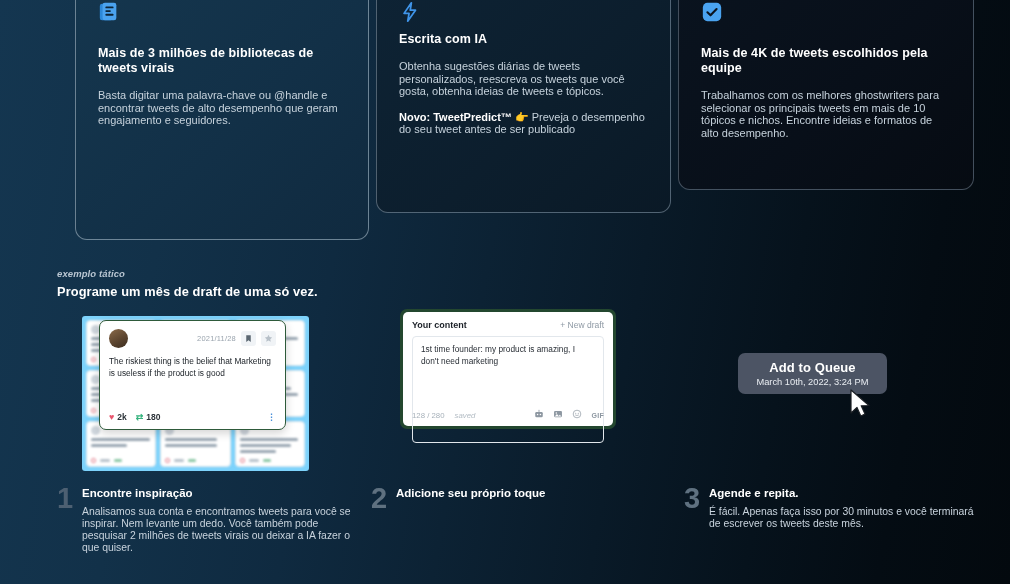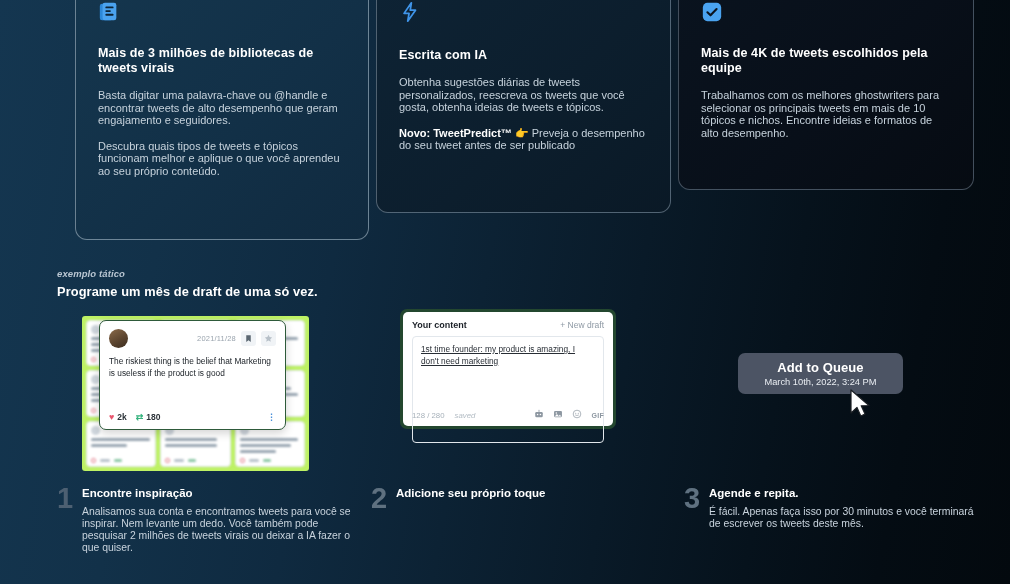--- a/index.html
+++ b/index.html
@@ -67,21 +67,21 @@
   .fcard.c3 .ic { margin-top: 78px; }
 
   .fcard h3 {
     margin-top: 23px;
     font-size: 12.5px;
     line-height: 15px;
     font-weight: bold;
     color: #ffffff;
     letter-spacing: 0.1px;
   }
-  .fcard.c2 h3 { margin-top: 25px; }
+  .fcard.c2 h3 { margin-top: 9px; }
 
   .fcard p {
     margin-top: 13px;
     font-size: 11px;
     line-height: 12.5px;
     color: #c6d2dc;
   }
   .fcard p b { color: #ffffff; font-weight: bold; }
 
   
@@ -103,21 +103,21 @@
     letter-spacing: 0.1px;
   }
 
   
   .shot1 {
     position: absolute;
     left: 82px; top: 316px;
     width: 227px; height: 155px;
     border-radius: 3px;
     overflow: hidden;
-    background: #bef264;
+    background: #7dd3fc;
   }
   .bg-grid {
     position: absolute; inset: 0;
     display: grid;
     grid-template-columns: 1fr 1fr 1fr;
     grid-template-rows: 1fr 1fr 1fr;
     gap: 4px;
     padding: 4px;
     filter: blur(1.1px);
   }
@@ -205,37 +205,36 @@
   .comp-new { margin-left: auto; font-size: 8.5px; color: #8e99a4; }
   .comp-box {
     margin-top: 6px;
     height: 107px;
     border: 1px solid #e2e7ec;
     border-radius: 4px;
     padding: 7px 8px;
     font-size: 8.3px;
     line-height: 11.5px;
     color: #272d34;
-    text-decoration: underline;
   }
   .comp-box p + p { margin-top: 11px; }
   .comp-foot {
     position: absolute; left: 9px; right: 9px; bottom: 5px;
     display: flex; align-items: center;
   }
   .comp-count { font-size: 7.8px; color: #a7b1ba; }
   .comp-saved { font-size: 7.8px; font-style: italic; color: #b3bcc4; margin-left: 10px; }
   .comp-tools { margin-left: auto; display: flex; align-items: center; gap: 9px; color: #8d97a1; font-size: 9px; }
   .comp-tools .gif { font-size: 7px; font-weight: bold; letter-spacing: 0.3px; }
 
   
   .queue {
     position: absolute;
     left: 738px; top: 353px;
-    width: 165px; height: 41px;
+    width: 149px; height: 41px;
     background: #4c5464;
     border-radius: 7px;
     display: flex; flex-direction: column;
     align-items: center; justify-content: center;
   }
   .queue-title { font-size: 13px; font-weight: bold; color: #ffffff; letter-spacing: 0.1px; }
   .queue-sub { font-size: 9.3px; color: #e9edf2; margin-top: 2px; }
 
   .cursor { position: absolute; left: 849px; top: 389px; }
 
@@ -266,21 +265,20 @@
       <svg width="22" height="22" viewBox="0 0 24 24">
         <rect x="2" y="3" width="14" height="18" rx="2.5" fill="#2c88d8"></rect>
         <rect x="5" y="2" width="15" height="19" rx="2.5" fill="#4aa3f0"></rect>
         <rect x="8" y="6" width="9" height="2" rx="1" fill="#0d2436"></rect>
         <rect x="8" y="10" width="6" height="2" rx="1" fill="#0d2436"></rect>
         <rect x="8" y="14" width="9" height="2" rx="1" fill="#0d2436"></rect>
       </svg>
     </span>
     <h3>Mais de 3 milhões de bibliotecas de tweets virais</h3>
     <p>Basta digitar uma palavra-chave ou @handle e encontrar tweets de alto desempenho que geram engajamento e seguidores.</p>
-    <p>Descubra quais tipos de tweets e tópicos funcionam melhor e aplique o que você aprendeu ao seu próprio conteúdo.</p>
   </div>
 
   <div class="fcard c2">
     <span class="ic">
       <svg width="22" height="22" viewBox="0 0 24 24">
         <path d="M13.5 2 L5.5 13.5 H11 L9.5 22 L18 10 H12.3 Z" fill="none" stroke="#3f94e8" stroke-width="1.9" stroke-linejoin="round"></path>
       </svg>
     </span>
     <h3>Escrita com IA</h3>
     <p>Obtenha sugestões diárias de tweets personalizados, reescreva os tweets que você gosta, obtenha ideias de tweets e tópicos.</p>

